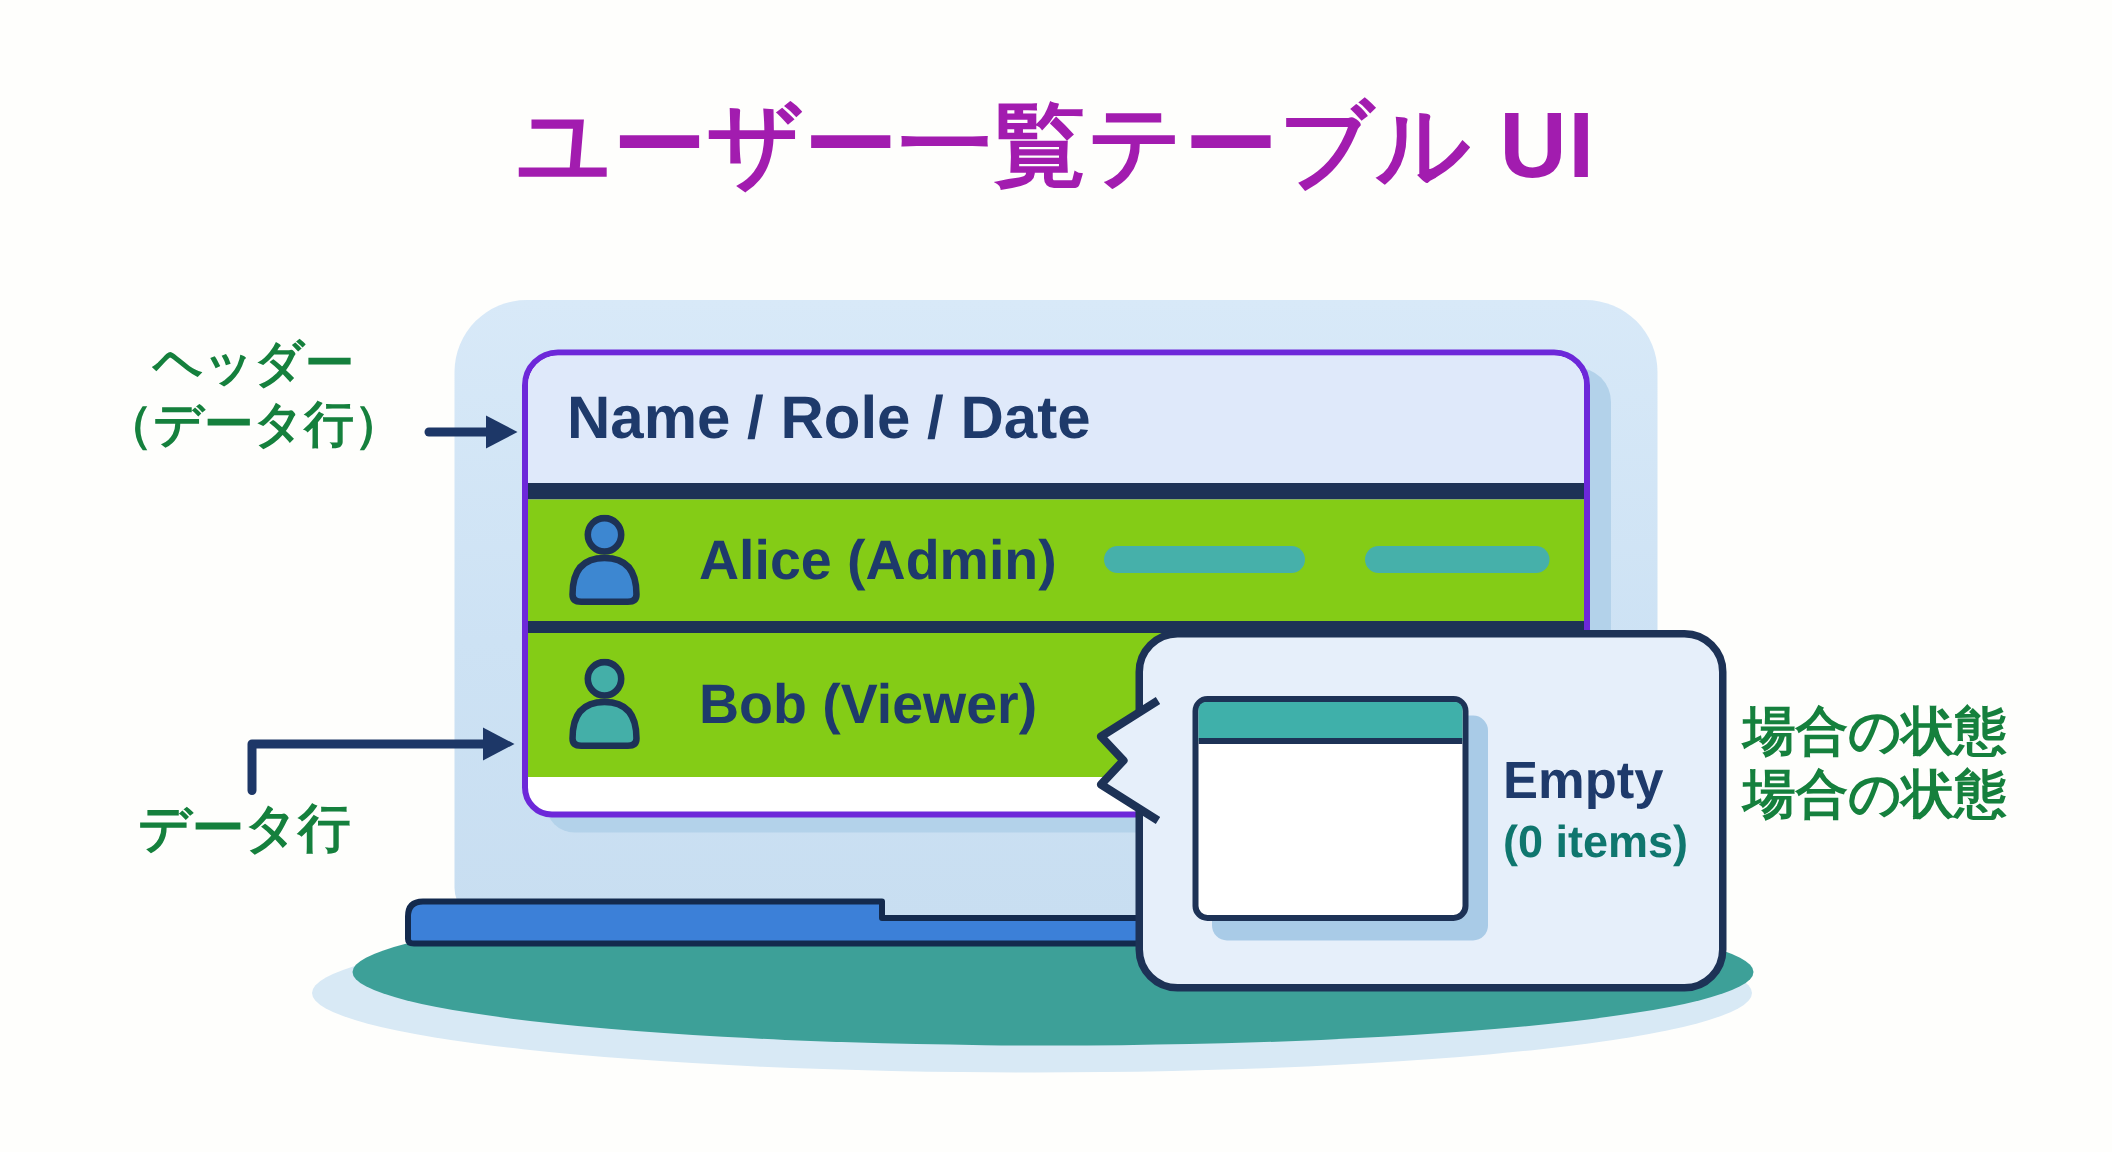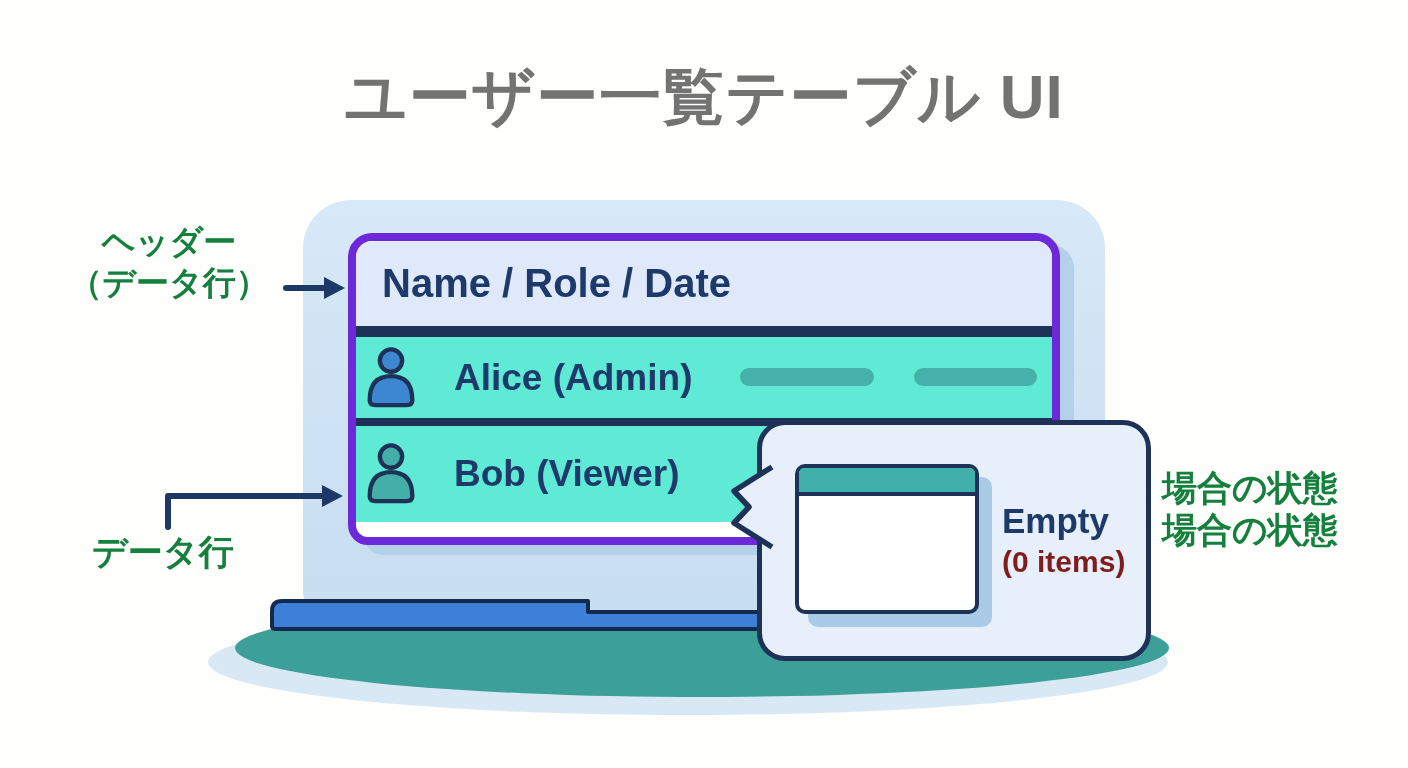--- a/index.html
+++ b/index.html
@@ -8,48 +8,48 @@
     position:relative; width:1408px; height:768px; overflow:hidden;
     background:#fefefc;
     font-family:"Liberation Sans","DejaVu Sans",sans-serif;
     color:#1e3a6b;
   }
   .abs { position:absolute; }
 
   
   .title {
     left:0; right:0; top:55px; text-align:center;
-    font-size:62px; font-weight:800; letter-spacing:1px; color:#737373;
+    font-size:62px; font-weight:800; letter-spacing:1px; color:#a21caf;
   }
 
   
   svg.scene { left:0; top:0; }
 
   
   .screen {
     left:303px; top:200px; width:802px; height:414px;
     background:linear-gradient(180deg,#d8e9f8 0%,#cde2f4 55%,#c8def1 100%);
     border-radius:48px 48px 22px 22px;
   }
   svg.deck-svg { left:250px; top:595px; }
 
   
   .users-table {
     left:348px; top:233px; width:712px; height:312px;
-    background:#ffffff; border:8px solid #6d28d9;
+    background:#ffffff; border:4px solid #6d28d9;
     border-radius:24px 24px 20px 20px;
     box-shadow:15px 11px 0 -1px #b3d2ea;
     overflow:hidden;
   }
   .thead {
     height:96px; background:#dfe9fa; border-bottom:11px solid #1d3256;
     display:flex; align-items:center; padding-left:26px;
   }
   .thead-label { font-size:40px; font-weight:800; color:#1e3a6b; }
-  .trow { position:relative; display:flex; align-items:center; padding-left:8px; background:#5eead4; }
+  .trow { position:relative; display:flex; align-items:center; padding-left:24px; background:#84cc16; }
   .trow.row-alice { height:89px; border-bottom:8px solid #1d3256; }
   .trow.row-bob   { height:96px; }
   .row-name { font-size:37px; font-weight:700; color:#1e3a6b; margin-left:36px; }
   .user-glyph { width:54px; height:62px; flex:0 0 auto; }
   .pill { position:absolute; top:31px; height:18px; border-radius:9px; background:#46b0aa; }
   .pill.role-pill { left:384px; width:134px; }
   .pill.date-pill { left:558px; width:123px; }
 
   
   .callout {
@@ -61,21 +61,21 @@
     position:absolute; left:33px; top:39px; width:184px; height:150px;
     background:#ffffff; border:4px solid #1d3256; border-radius:10px;
     box-shadow:13px 13px 0 #a9cbe7;
   }
   .mini-titlebar {
     height:28px; background:#3fb0aa; border-bottom:4px solid #1d3256;
     border-radius:5px 5px 0 0;
   }
   .callout-text { position:absolute; left:240px; top:78px; }
   .callout-title { font-size:35px; line-height:1.02; font-weight:800; color:#1e3a6b; }
-  .callout-sub   { font-size:30px; font-weight:700; color:#7f1d1d; margin-top:6px; }
+  .callout-sub   { font-size:30px; font-weight:700; color:#0f766e; margin-top:6px; }
 
   
   .ann { font-weight:800; color:#15803d; }
   .ann-header { left:52px; top:222px; width:234px; text-align:center; font-size:33px; line-height:1.24; }
   .ann-datarow { left:92px; top:529px; font-size:35px; }
   .ann-empty { left:1162px; top:467px; font-size:35px; line-height:1.2; }
 
   svg.arrows { left:0; top:0; pointer-events:none; }
 </style>
 </head>

